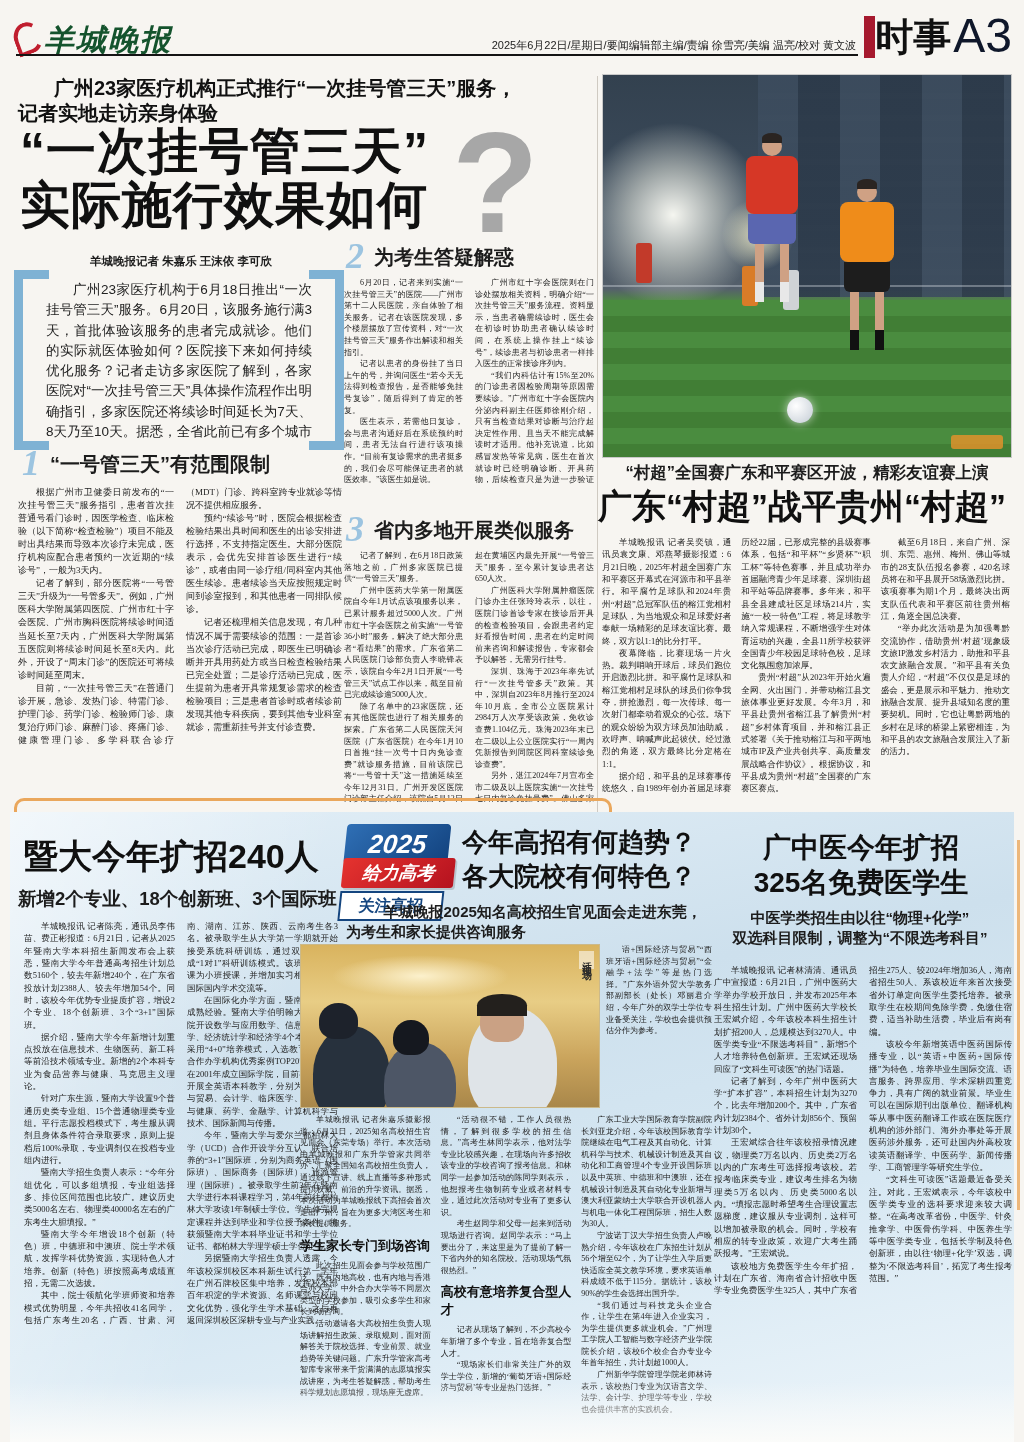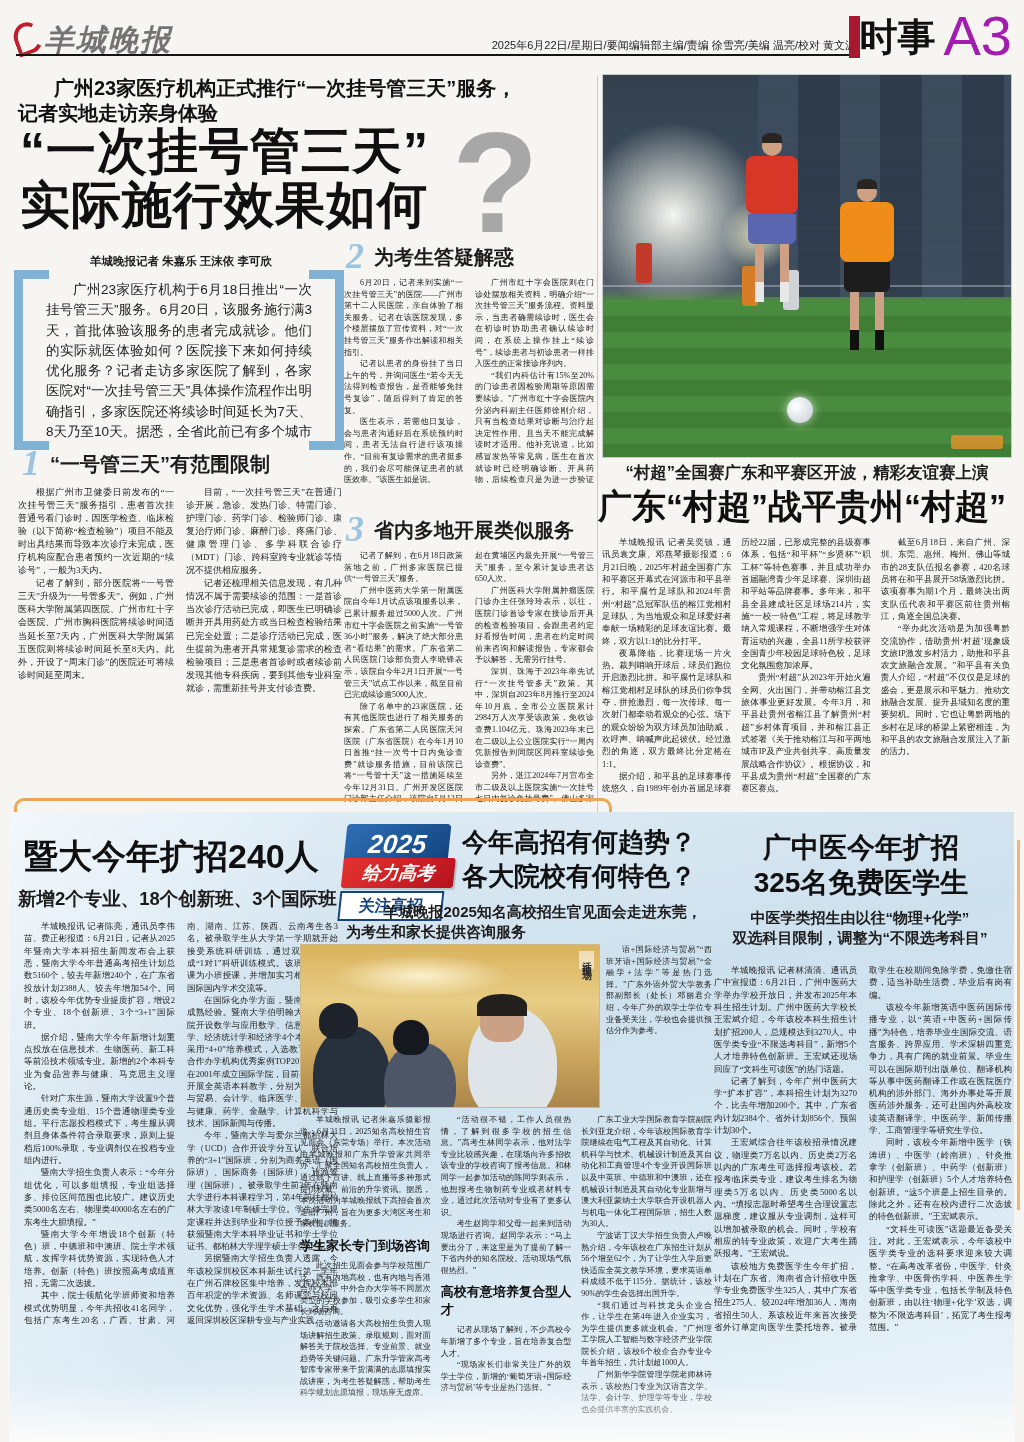--- a/index.html
+++ b/index.html
@@ -1,27 +1,27 @@
 <!DOCTYPE html>
 <html><head>
 <meta charset="utf-8">
 <style>
   html,body{margin:0;padding:0;}
   body{width:1024px;height:1442px;position:relative;background:#f7f5f1;font-family:"Liberation Serif",serif;color:#1c1c1c;overflow:hidden;}
   .abs{position:absolute;}
   .hl{font-family:"Liberation Sans",sans-serif;font-weight:900;color:#101010;}
   
-  .logo{left:14px;top:20px;font-size:30px;font-weight:900;color:#737373;font-style:italic;letter-spacing:2px;font-family:"Liberation Serif",serif;}
+  .logo{left:14px;top:20px;font-size:30px;font-weight:900;color:#14532d;font-style:italic;letter-spacing:2px;font-family:"Liberation Serif",serif;}
   .logo-swirl{display:inline-block;width:20px;height:24px;border:4px solid #c01e2e;border-radius:50% 50% 50% 0;border-right-color:transparent;vertical-align:-4px;margin-right:2px;transform:rotate(-20deg);}
   .mast-rule{left:16px;top:54px;width:842px;height:2px;background:#141414;}
   .dateline{left:340px;top:38px;width:516px;text-align:right;font-size:11px;color:#222;font-family:"Liberation Sans",sans-serif;}
   .sectag{right:12px;top:14px;display:flex;align-items:flex-end;}
   .sectag .bar{width:11px;height:42px;background:#a6192e;}
   .sectag .name{font-size:38px;line-height:42px;}
-  .sectag .pageno{font-size:56px;line-height:44px;color:#a21caf;font-family:"Liberation Sans",sans-serif;font-weight:400;margin-left:8px;}
+  .sectag .pageno{font-size:48px;line-height:44px;color:#0f172a;font-family:"Liberation Sans",sans-serif;font-weight:400;margin-left:2px;}
   
   .kicker{left:18px;top:76px;width:580px;font-size:20px;line-height:1.25;font-weight:700;font-family:"Liberation Sans",sans-serif;color:#111;}
   .kicker .l1{text-indent:1.8em;}
   .main-head{left:20px;top:124px;width:545px;font-size:50px;line-height:1.08;letter-spacing:1px;}
   .qmark{left:452px;top:112px;font-size:142px;line-height:1;color:#a7a7a7;font-family:"Liberation Sans",sans-serif;font-weight:900;}
   .byline{left:20px;top:254px;width:322px;text-align:center;font-size:11.5px;font-weight:700;font-family:"Liberation Sans",sans-serif;}
   .leadbox{left:14px;top:270px;width:330px;height:180px;}
   .leadbox .br{position:absolute;top:0;bottom:0;width:26px;border:9px solid #7fb2d4;}
   .leadbox .br.l{left:0;border-right:none;}
   .leadbox .br.r{right:0;border-left:none;}
@@ -130,20 +130,21 @@
 </div>
 
 <div class="abs sechead" style="left:22px;top:448px;">
   <span class="secnum">1</span>
   <span class="sectitle">“一号管三天”有范围限制</span>
 </div>
 <div class="abs cols cols2 s1body" style="font-size:9px;">
     <p>根据广州市卫健委日前发布的“一次挂号管三天”服务指引，患者首次挂普通号看门诊时，因医学检查、临床检验（以下简称“检查检验”）项目不能及时出具结果而导致本次诊疗未完成，医疗机构应配合患者预约一次近期的“续诊号”，一般为3天内。</p>
     <p>记者了解到，部分医院将“一号管三天”升级为“一号管多天”。例如，广州医科大学附属第四医院、广州市红十字会医院、广州市胸科医院将续诊时间适当延长至7天内，广州医科大学附属第五医院则将续诊时间延长至8天内。此外，开设了“周末门诊”的医院还可将续诊时间延至周末。</p>
     <p>目前，“一次挂号管三天”在普通门诊开展，急诊、发热门诊、特需门诊、护理门诊、药学门诊、检验师门诊、康复治疗师门诊、麻醉门诊、疼痛门诊、健康管理门诊、多学科联合诊疗（MDT）门诊、跨科室跨专业就诊等情况不提供相应服务。</p>
+    <p>预约“续诊号”时，医院会根据检查检验结果出具时间和医生的出诊安排进行选择，不支持指定医生。大部分医院表示，会优先安排首诊医生进行“续诊”，或者由同一诊疗组/同科室内其他医生续诊。患者续诊当天应按照规定时间到诊室报到，和其他患者一同排队候诊。</p>
     <p>记者还梳理相关信息发现，有几种情况不属于需要续诊的范围：一是首诊当次诊疗活动已完成，即医生已明确诊断并开具用药处方或当日检查检验结果已完全处置；二是诊疗活动已完成，医生提前为患者开具常规复诊需求的检查检验项目；三是患者首诊时或者续诊前发现其他专科疾病，要到其他专业科室就诊，需重新挂号并支付诊查费。</p>
   </div>
 
 <div class="abs sechead s2head">
   <span class="secnum">2</span>
   <span class="sectitle">为考生答疑解惑</span>
 </div>
 <div class="abs cols cols2 s2body" style="font-size:8px;">
     <p>6月20日，记者来到实施“一次挂号管三天”的医院——广州市第十二人民医院，亲自体验了相关服务。记者在该医院发现，多个楼层摆放了宣传资料，对“一次挂号管三天”服务作出解读和相关指引。</p>
     <p>记者以患者的身份挂了当日上午的号，并询问医生“若今天无法得到检查报告，是否能够免挂号复诊”，随后得到了肯定的答复。</p>
@@ -283,18 +284,17 @@
   <div class="abs gz-sub">
     <div>中医学类招生由以往“物理+化学”</div>
     <div>双选科目限制，调整为“不限选考科目”</div>
   </div>
   <div class="abs cols cols2 gz-body">
       <p>羊城晚报讯 记者林清清、通讯员广中宣报道：6月21日，广州中医药大学举办学校开放日，并发布2025年本科生招生计划。广州中医药大学校长王宏斌介绍，今年该校本科生招生计划扩招200人，总规模达到3270人。中医学类专业“不限选考科目”，新增5个人才培养特色创新班。王宏斌还现场回应了“文科生可读医”的热门话题。</p>
       <p>记者了解到，今年广州中医药大学“扩本扩容”，本科招生计划为3270个，比去年增加200个。其中，广东省内计划2384个、省外计划856个、预留计划30个。</p>
       <p>王宏斌综合往年该校招录情况建议，物理类7万名以内、历史类2万名以内的广东考生可选择报考该校。若报考临床类专业，建议考生排名为物理类5万名以内、历史类5000名以内。“填报志愿时希望考生合理设置志愿梯度，建议服从专业调剂，这样可以增加被录取的机会。同时，学校有相应的转专业政策，欢迎广大考生踊跃报考。”王宏斌说。</p>
       <p>该校地方免费医学生今年扩招，计划在广东省、海南省合计招收中医学专业免费医学生325人，其中广东省招生275人、较2024年增加36人，海南省招生50人、系该校近年来首次接受省外订单定向医学生委托培养。被录取学生在校期间免除学费，免缴住宿费，适当补助生活费，毕业后有岗有编。</p>
       <p>该校今年新增英语中医药国际传播专业，以“英语+中医药+国际传播”为特色，培养毕业生国际交流、语言服务、跨界应用、学术深耕四重竞争力，具有广阔的就业前景。毕业生可以在国际期刊出版单位、翻译机构等从事中医药翻译工作或在医院医疗机构的涉外部门、海外办事处等开展医药涉外服务，还可赴国内外高校攻读英语翻译学、中医药学、新闻传播学、工商管理学等研究生学位。</p>
-      <p>同时，该校今年新增中医学（铁涛班）、中医学（岭南班）、针灸推拿学（创新班）、中药学（创新班）和护理学（创新班）5个人才培养特色创新班。“这5个班是上招生目录的。除此之外，还有在校内进行二次选拔的特色创新班。”王宏斌表示。</p>
       <p>“文科生可读医”话题最近备受关注。对此，王宏斌表示，今年该校中医学类专业的选科要求迎来较大调整。“在高考改革省份，中医学、针灸推拿学、中医骨伤学科、中医养生学等中医学类专业，包括长学制及特色创新班，由以往‘物理+化学’双选，调整为‘不限选考科目’，拓宽了考生报考范围。”</p>
     </div>
 
 </div>
 <div class="abs frame-right"></div>
 
 </body></html>

